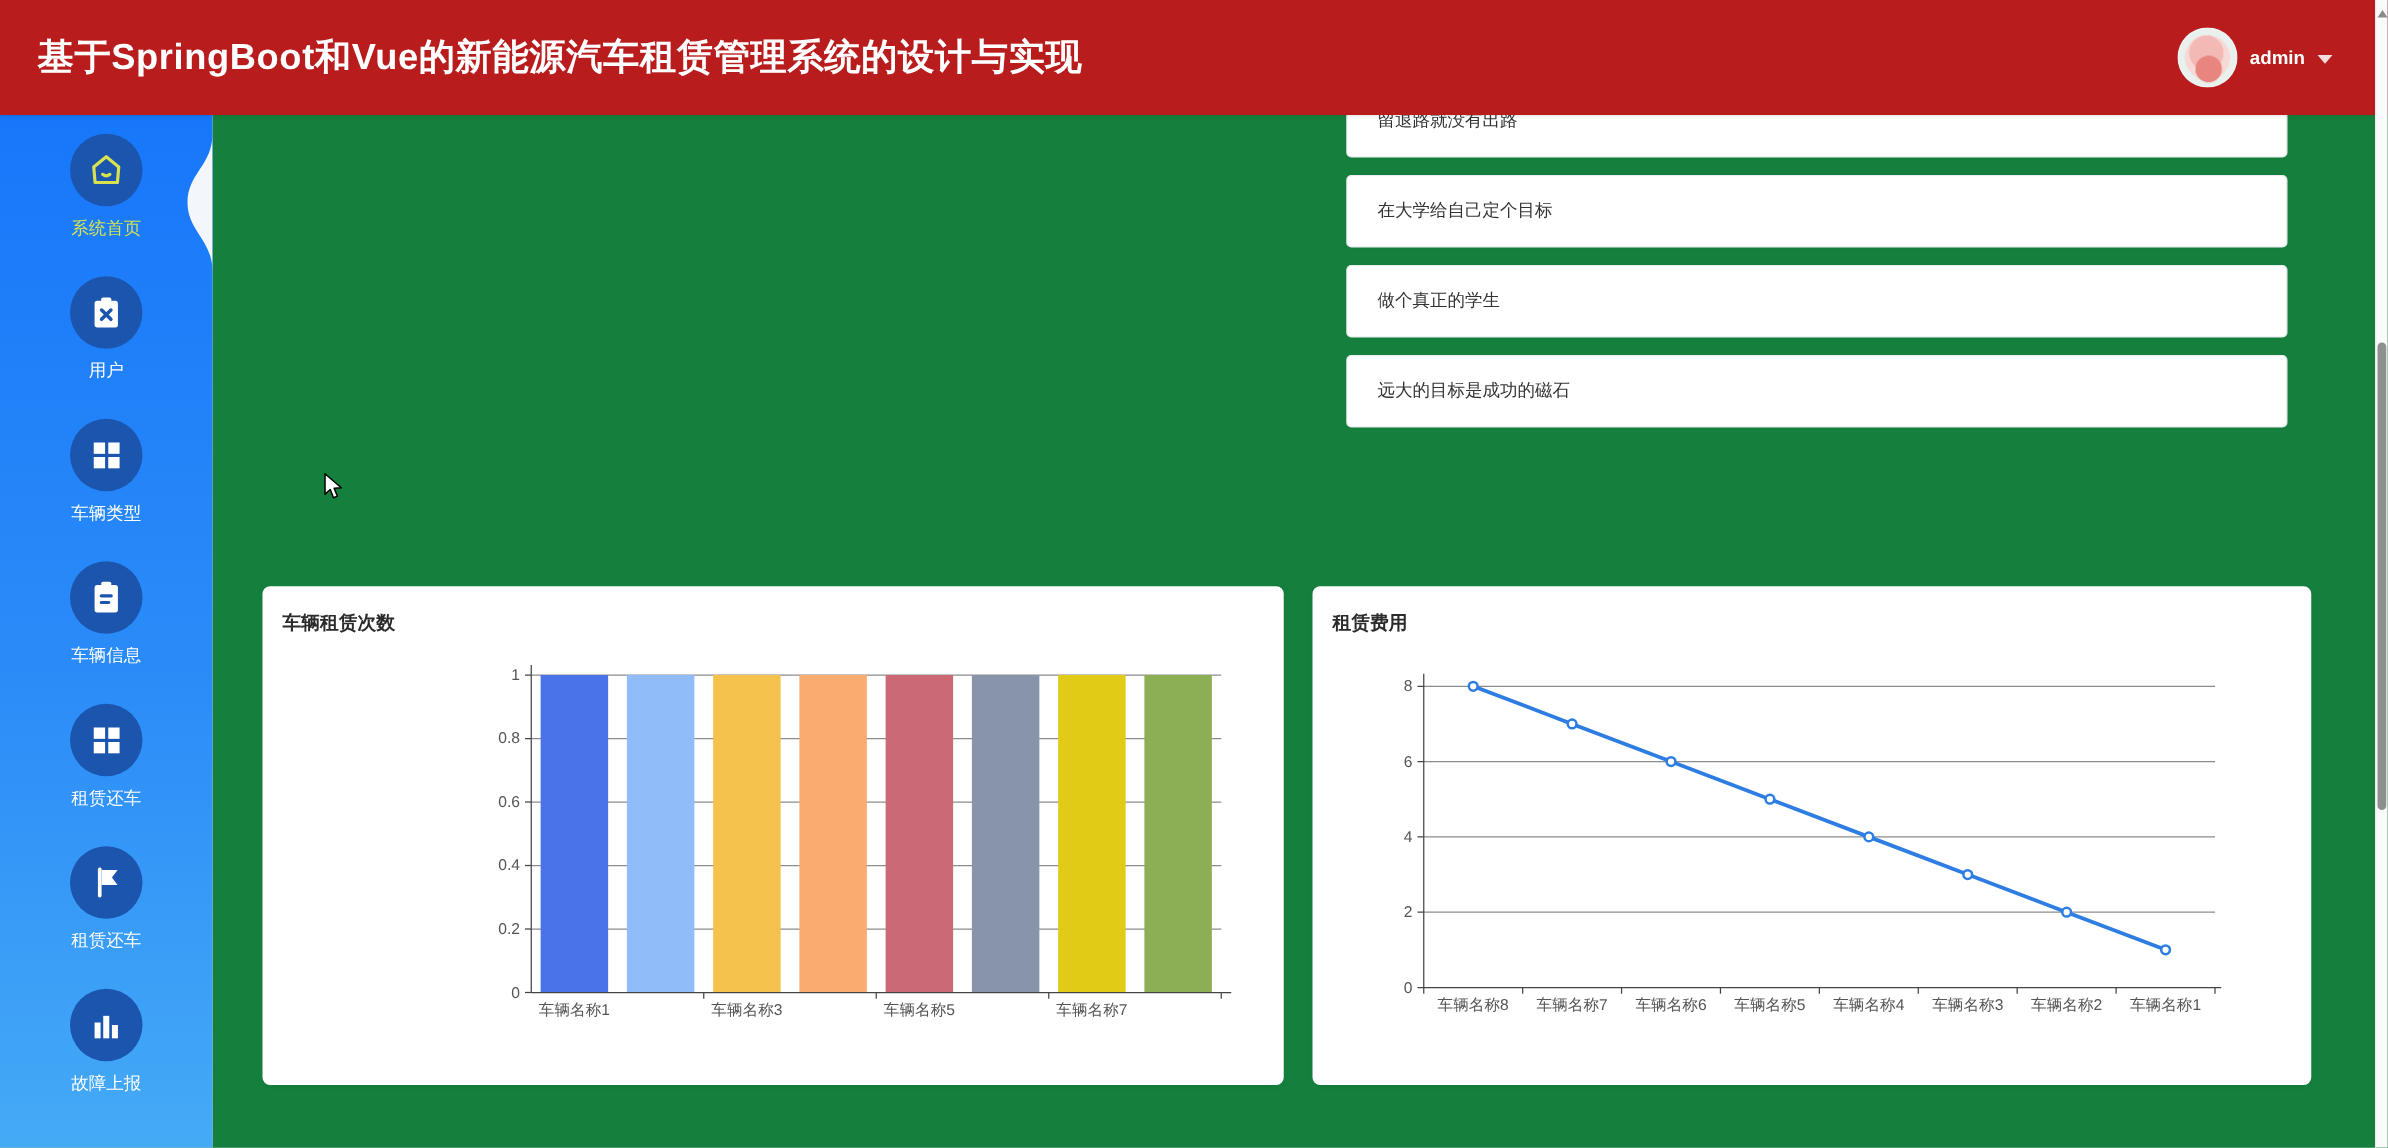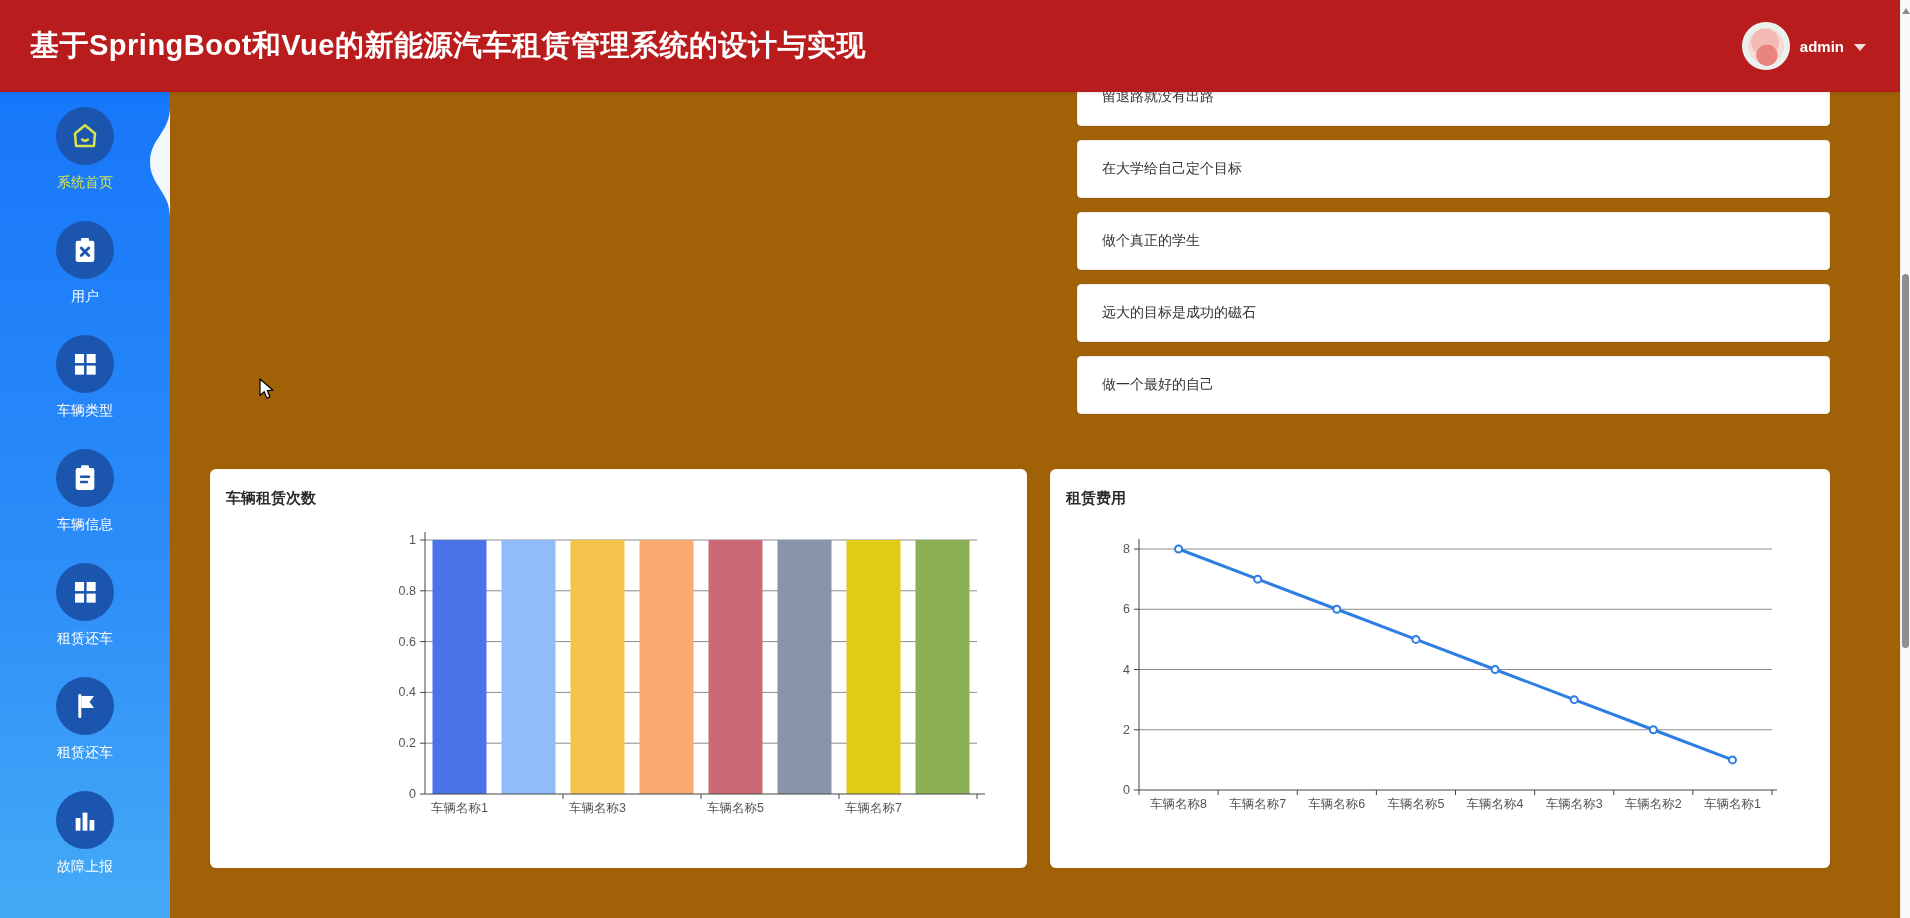--- a/index.html
+++ b/index.html
@@ -47,35 +47,35 @@
     display:flex;align-items:center;justify-content:center;color:#ffffff;
   }
   .icon-circle svg{width:32px;height:32px;display:block;}
   .side-label{margin-top:9px;font-size:14px;color:#ffffff;}
   .side-item.active .side-label{color:#d6e34e;}
   .side-item.active .icon-circle{color:#d6e34e;}
   .notch{position:absolute;right:0;top:15px;pointer-events:none;}
   
   .content{
     position:absolute;left:170px;top:92px;width:1740px;height:826px;
-    background:#a16207;overflow:hidden;
+    background:#15803d;overflow:hidden;
   }
   .quotes{position:absolute;left:907px;top:-24px;width:753px;}
   .quote-card{
     height:58px;margin-bottom:14px;background:#ffffff;border:1px solid #ebedf0;border-radius:4px;
     display:flex;align-items:center;padding-left:24px;box-sizing:border-box;
     box-shadow:0 1px 3px rgba(0,0,0,.03);cursor:pointer;
   }
   .quote-text{font-size:14px;color:#333333;}
   .card{
     position:absolute;background:#ffffff;border-radius:6px;
     box-shadow:0 1px 4px rgba(0,0,0,.05);
   }
   .bar-card{left:40px;top:377px;width:817px;height:399px;}
-  .line-card{left:880px;top:377px;width:780px;height:399px;}
+  .line-card{left:880px;top:377px;width:780px;height:399px;padding-left:19px;}
   .chart-title{
     position:absolute;left:16px;top:20px;margin:0;font-size:15px;font-weight:700;color:#2b2b2b;
   }
   .chart-svg{position:absolute;left:0;top:0;}
   .chart-svg text{font-family:"Liberation Sans","DejaVu Sans",sans-serif;font-size:12.5px;fill:#555555;}
   
   .scrollbar-track{
     position:absolute;right:0;top:0;width:10px;height:918px;background:#fafafa;z-index:40;
     border-left:1px solid #ececec;box-sizing:border-box;
   }
@@ -188,23 +188,20 @@
           <span class="quote-text">留退路就没有出路</span>
         </div>
         <div class="quote-card">
           <span class="quote-text">在大学给自己定个目标</span>
         </div>
         <div class="quote-card">
           <span class="quote-text">做个真正的学生</span>
         </div>
         <div class="quote-card">
           <span class="quote-text">远大的目标是成功的磁石</span>
-        </div>
-        <div class="quote-card">
-          <span class="quote-text">做一个最好的自己</span>
         </div>
       </section>
 
     <section class="card bar-card">
       <h3 class="chart-title">车辆租赁次数</h3>
       <svg id="bar-chart" class="chart-svg" width="817" height="399" viewBox="0 0 817 399">
           <line x1="210" y1="325" x2="215" y2="325" stroke="#444"></line>
           <text x="206" y="329" text-anchor="end">0</text>
           <line x1="215" y1="274.2" x2="767" y2="274.2" stroke="#8c8c8c" stroke-width="1"></line>
           <line x1="210" y1="274.2" x2="215" y2="274.2" stroke="#444"></line>

